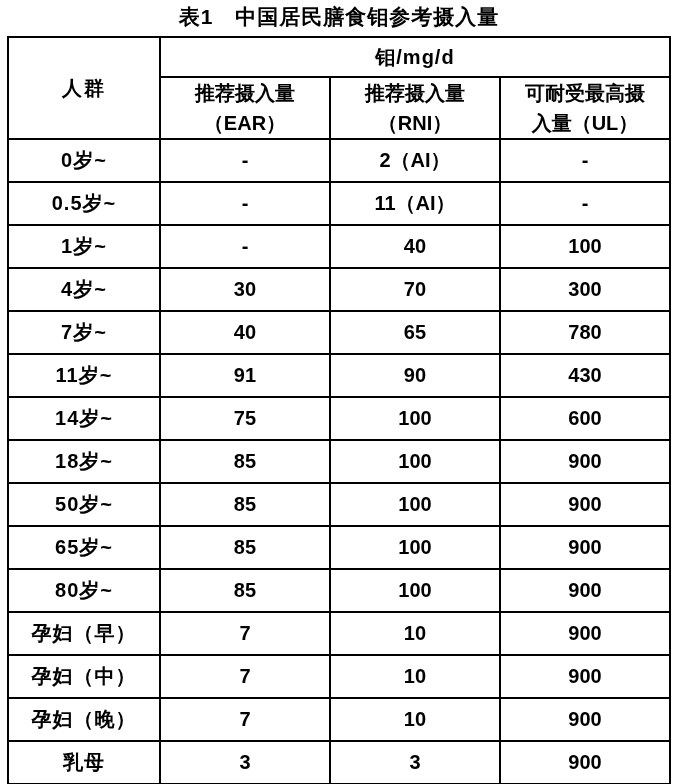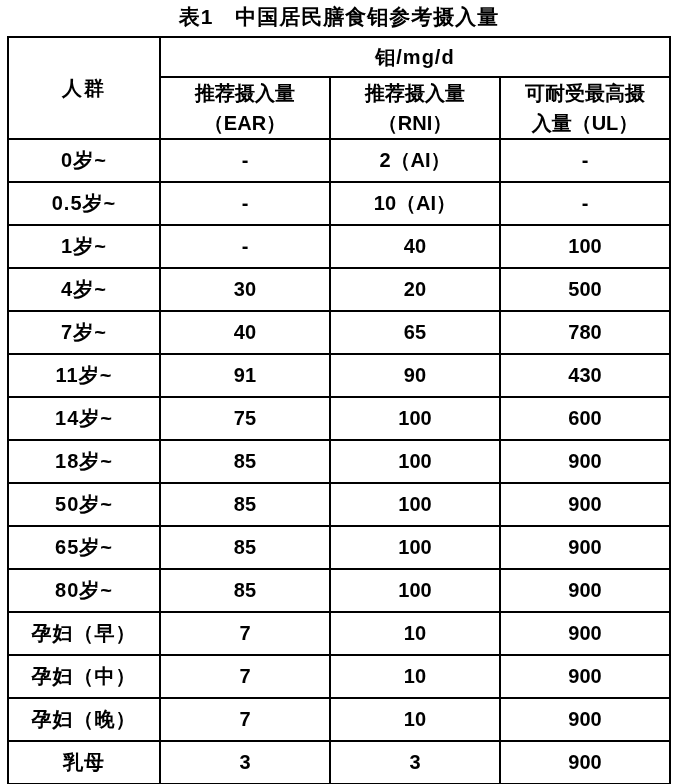--- a/index.html
+++ b/index.html
@@ -112,34 +112,34 @@
     <tbody>
       <tr>
         <td class="row-label">0岁~</td>
         <td class="val">-</td>
         <td class="val">2（AI）</td>
         <td class="val">-</td>
       </tr>
       <tr>
         <td class="row-label">0.5岁~</td>
         <td class="val">-</td>
-        <td class="val">10（AI）</td>
+        <td class="val">11（AI）</td>
         <td class="val">-</td>
       </tr>
       <tr>
         <td class="row-label">1岁~</td>
         <td class="val">-</td>
         <td class="val">40</td>
         <td class="val">100</td>
       </tr>
       <tr>
         <td class="row-label">4岁~</td>
         <td class="val">30</td>
-        <td class="val">20</td>
-        <td class="val">500</td>
+        <td class="val">70</td>
+        <td class="val">300</td>
       </tr>
       <tr>
         <td class="row-label">7岁~</td>
         <td class="val">40</td>
         <td class="val">65</td>
         <td class="val">780</td>
       </tr>
       <tr>
         <td class="row-label">11岁~</td>
         <td class="val">91</td>

